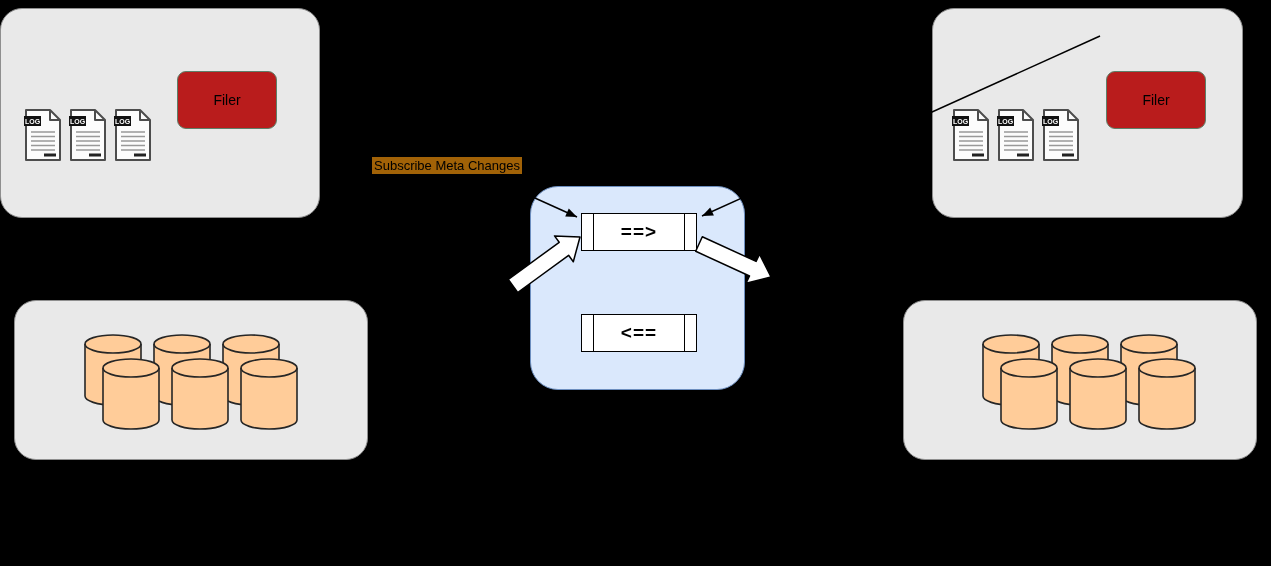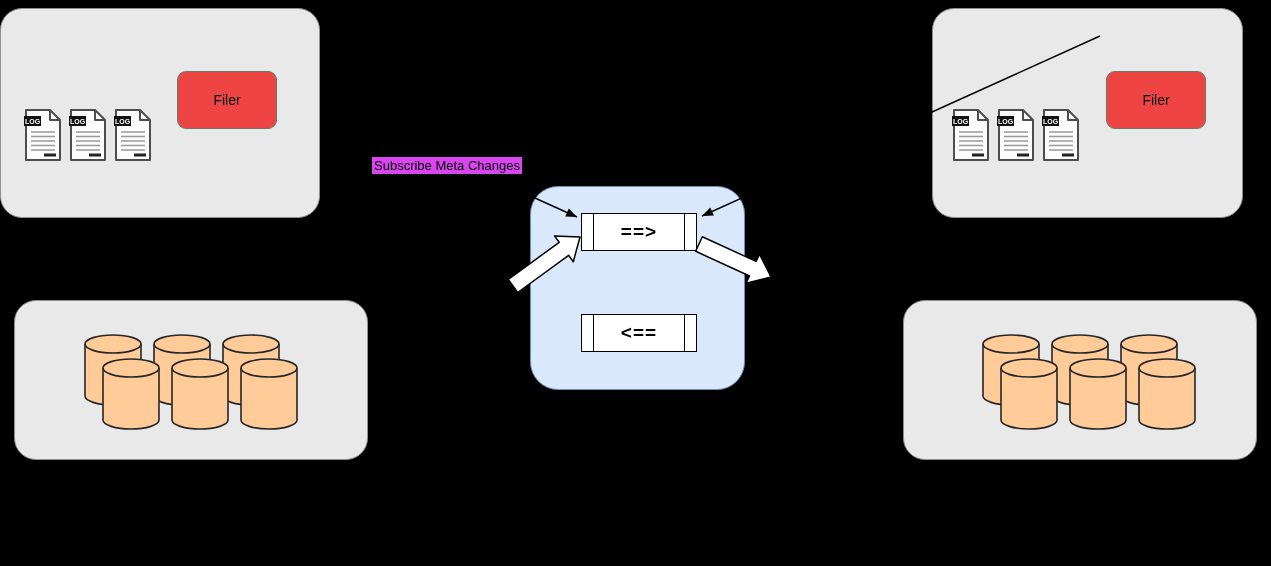--- a/index.html
+++ b/index.html
@@ -7,21 +7,21 @@
   .stage {
     position:relative; width:1271px; height:566px; background:#000;
     font-family:"Liberation Sans", sans-serif; overflow:hidden;
   }
   .panel {
     position:absolute; background:#e9e9e9; border:1px solid #8f8f8f;
     border-radius:22px;
   }
   .filer {
     position:absolute; width:100px; height:58px;
-    background:#ef4444; border:1px solid #5d7f68; border-radius:9px;
+    background:#b91c1c; border:1px solid #5d7f68; border-radius:9px;
     display:flex; align-items:center; justify-content:center;
     font-size:14px; color:#000;
   }
   .logdoc { position:absolute; width:40px; height:52px; }
   .cyl { position:absolute; width:60px; height:72px; }
   .mq {
     position:absolute; left:530px; top:186px; width:215px; height:204px;
     background:#dae8fc; border:1px solid #6c8ebf; border-radius:28px;
   }
   .topic {
@@ -33,21 +33,21 @@
   .topic::before, .topic::after {
     content:""; position:absolute; top:0; bottom:0; width:1px; background:#000;
   }
   .topic::before { left:11px; }
   .topic::after  { right:11px; }
   .topic-forward  { top:26px; }
   .topic-backward { top:127px; }
   .overlay { position:absolute; left:0; top:0; pointer-events:none; }
   .subscribe-label {
     position:absolute; left:372px; top:157px;
-    background:#d946ef; color:#000; font-size:13px; line-height:17px;
+    background:#a16207; color:#000; font-size:13px; line-height:17px;
     padding:0 2px; white-space:nowrap;
   }
 </style>
 </head>
 <body>
 
 <div class="stage">
 
   <div class="panel" style="left:0;top:8px;width:320px;height:210px">
 

